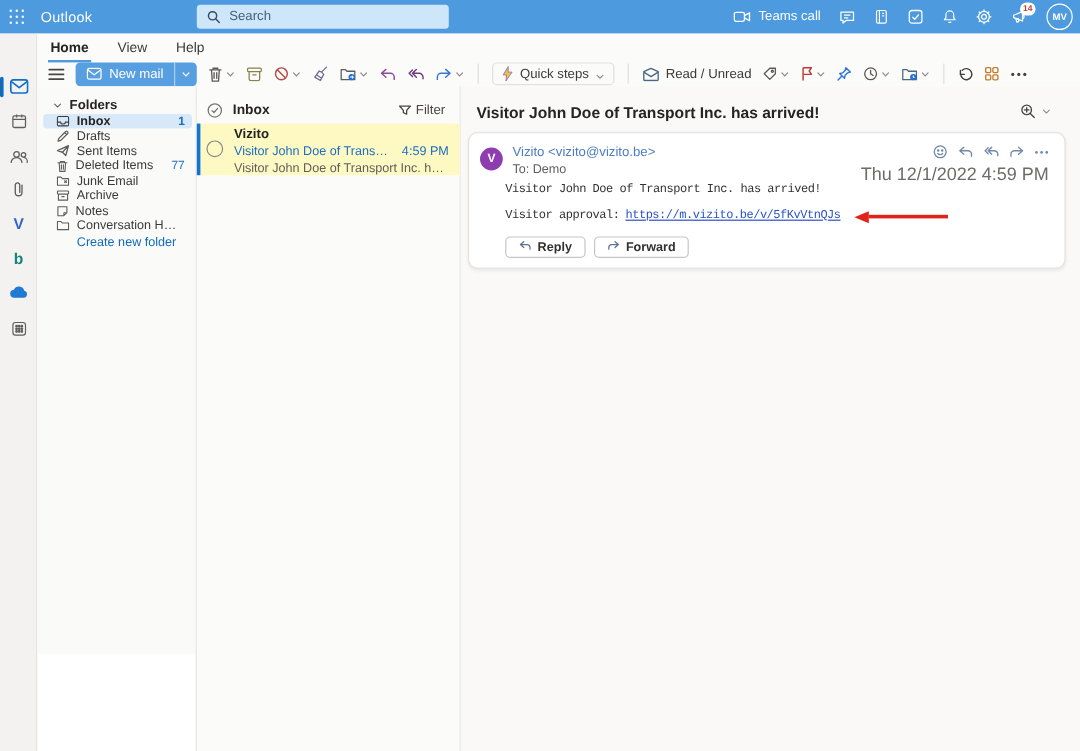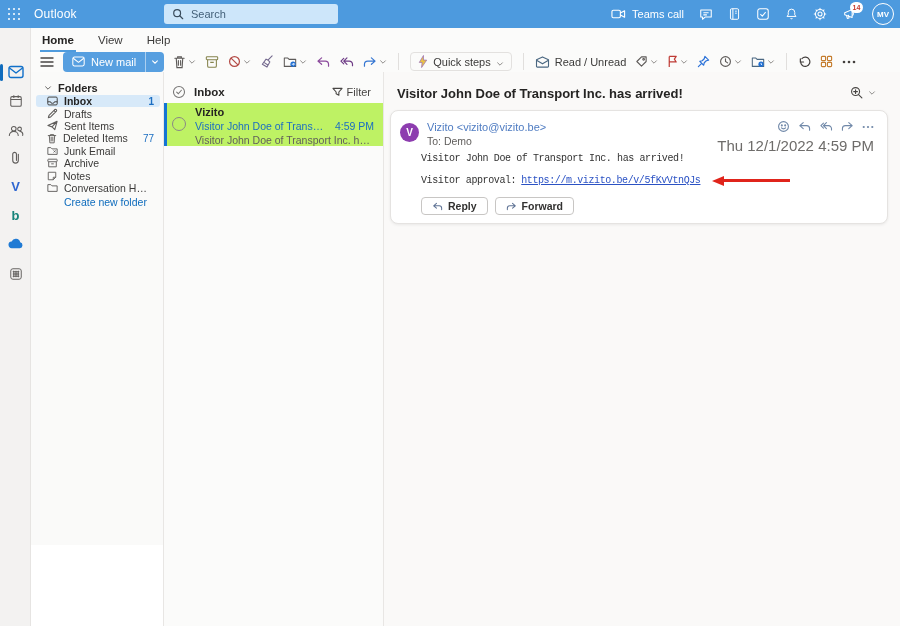--- a/index.html
+++ b/index.html
@@ -7,21 +7,21 @@
        font-family:"Liberation Sans",sans-serif;color:#252423;font-size:11px}
   svg{display:block}
   .ic{display:inline-flex;align-items:center;justify-content:center;flex:0 0 auto}
 
   
   .topbar{position:absolute;left:0;top:0;width:900px;height:28px;background:#4d9ade;display:flex;align-items:center}
   .waffle{position:absolute;left:8px;top:8px;width:13px;height:13px;display:grid;
           grid-template-columns:repeat(3,1fr);grid-template-rows:repeat(3,1fr);gap:2.2px}
   .waffle i{width:2px;height:2px;border-radius:50%;background:#fff}
   .brand{position:absolute;left:34px;top:7px;color:#fff;font-weight:normal;font-size:12px;letter-spacing:.2px}
-  .searchbox{position:absolute;left:164px;top:4px;width:174px;height:20px;background:#cde6fa;border-radius:3px;
+  .searchbox{position:absolute;left:164px;top:4px;width:210px;height:20px;background:#cde6fa;border-radius:3px;
              display:flex;align-items:center;padding:0 8px;box-sizing:border-box;gap:7px}
   .searchbox .ph{color:#44617a;font-size:11px}
   .top-right{position:absolute;right:6px;top:0;height:28px;display:flex;align-items:center;gap:15px;color:#fff}
   .teams{display:flex;align-items:center;gap:6px;color:#fff;font-size:11px}
   .badge{position:absolute;top:-5px;right:-6px;min-width:11px;height:11px;border-radius:6px;background:#fff;
          color:#c5392e;font-size:7px;font-weight:bold;display:flex;align-items:center;justify-content:center;padding:0 1px}
   .avatar{width:20px;height:20px;border:1.6px solid #fff;border-radius:50%;display:flex;align-items:center;
           justify-content:center;color:#fff;font-size:8px;font-weight:bold}
 
   
@@ -53,21 +53,21 @@
   .flabel{overflow:hidden;text-overflow:ellipsis}
   .fcount{margin-left:auto;padding-right:6px;color:#1b6ec2;font-size:10px}
   .fcreate{margin:2px 0 0 33px;color:#0f6cbd;font-size:10.5px}
 
   
   .mlist{position:absolute;left:163px;top:72px;width:221px;height:554px;background:#fbfbfa;
          border-left:1px solid #e8e6e4;border-right:1px solid #e8e6e4;box-sizing:border-box}
   .lhead{position:absolute;left:0;top:10px;width:100%;height:20px;display:flex;align-items:center}
   .lhead .title{font-weight:bold;font-size:11.5px;margin-left:8px}
   .lhead .filter{margin-left:auto;margin-right:12px;display:flex;align-items:center;gap:4px;color:#484644;font-size:11px}
-  .mitem{position:absolute;left:0;top:31px;width:100%;height:43px;background:#bef264}
+  .mitem{position:absolute;left:0;top:31px;width:100%;height:43px;background:#fef9c3}
   .mitem .bar{position:absolute;left:0;top:0;width:3px;height:100%;background:#1374d4}
   .mcheck{position:absolute;left:8px;top:14px;width:14px;height:14px;border:1.5px solid #8a8886;border-radius:50%;box-sizing:border-box;background:#fff0}
   .mtext{position:absolute;left:31px;top:3px;right:9px}
   .msender{font-weight:bold;font-size:11px;color:#252423}
   .msubrow{display:flex;align-items:baseline;margin-top:2px}
   .msub{color:#1b6ec2;font-size:10.5px;white-space:nowrap;overflow:hidden;text-overflow:ellipsis;flex:1 1 auto}
   .mtime{color:#1b6ec2;font-size:10.5px;margin-left:6px;flex:0 0 auto}
   .mprev{margin-top:2px;color:#605e5c;font-size:10.5px;white-space:nowrap;overflow:hidden;text-overflow:ellipsis}
 
   
@@ -84,21 +84,21 @@
   .cstamp{position:absolute;right:13px;top:26px;color:#6e6c6a;font-size:15px}
   .cbody{position:absolute;left:30px;top:42px;right:12px;font-family:"Liberation Mono","DejaVu Sans Mono",monospace;
          font-size:10px;letter-spacing:-.4px;color:#323232;white-space:nowrap}
   .cline2{position:absolute;left:30px;top:64px;display:flex;align-items:center;font-family:"Liberation Mono","DejaVu Sans Mono",monospace;
           font-size:10px;letter-spacing:-.4px;color:#323232;white-space:nowrap}
   .clink{color:#2b52c4;text-decoration:underline;margin-left:5px}
   .arrow{display:flex;align-items:center;margin-left:12px}
   .arrow .head{width:0;height:0;border-top:5px solid transparent;border-bottom:5px solid transparent;border-right:12px solid #e0241b}
   .arrow .shaft{width:66px;height:3.5px;background:#e0241b}
   .cbtns{position:absolute;left:30px;top:86px;display:flex;gap:7px}
-  .btn{display:inline-flex;align-items:center;gap:5px;border:1px solid #c8c6c4;border-radius:4px;background:#fff;
+  .btn{display:inline-flex;align-items:flex-start;gap:5px;border:1px solid #c8c6c4;border-radius:4px;background:#fff;
        padding:2px 10px;font-size:10.5px;font-weight:bold;color:#323130}
 </style>
 </head>
 <body>
 
 <header class="topbar">
   <span class="waffle">
       <i></i>
       <i></i>
       <i></i>

